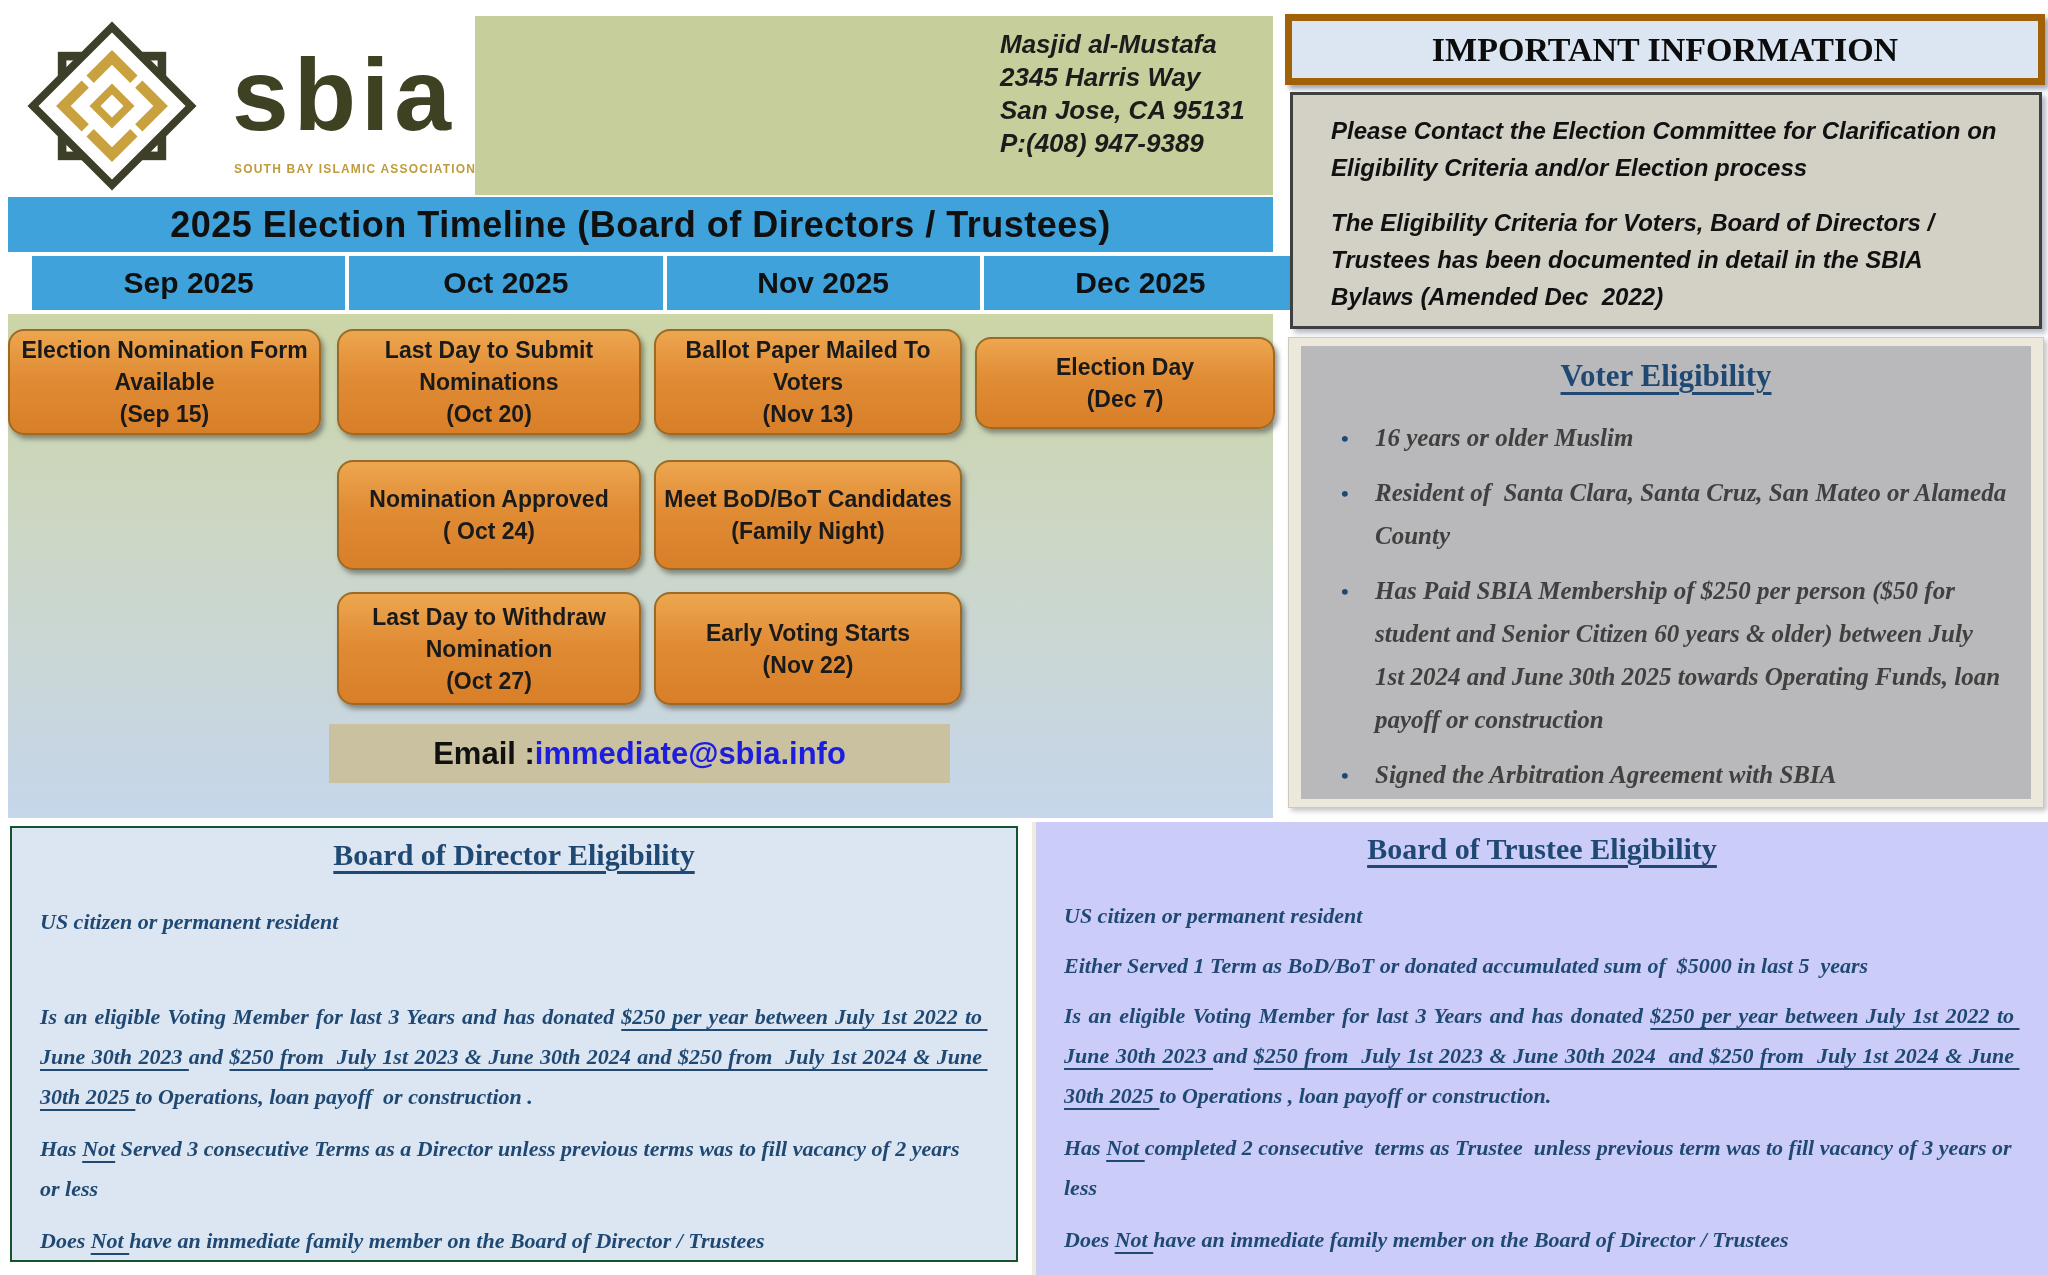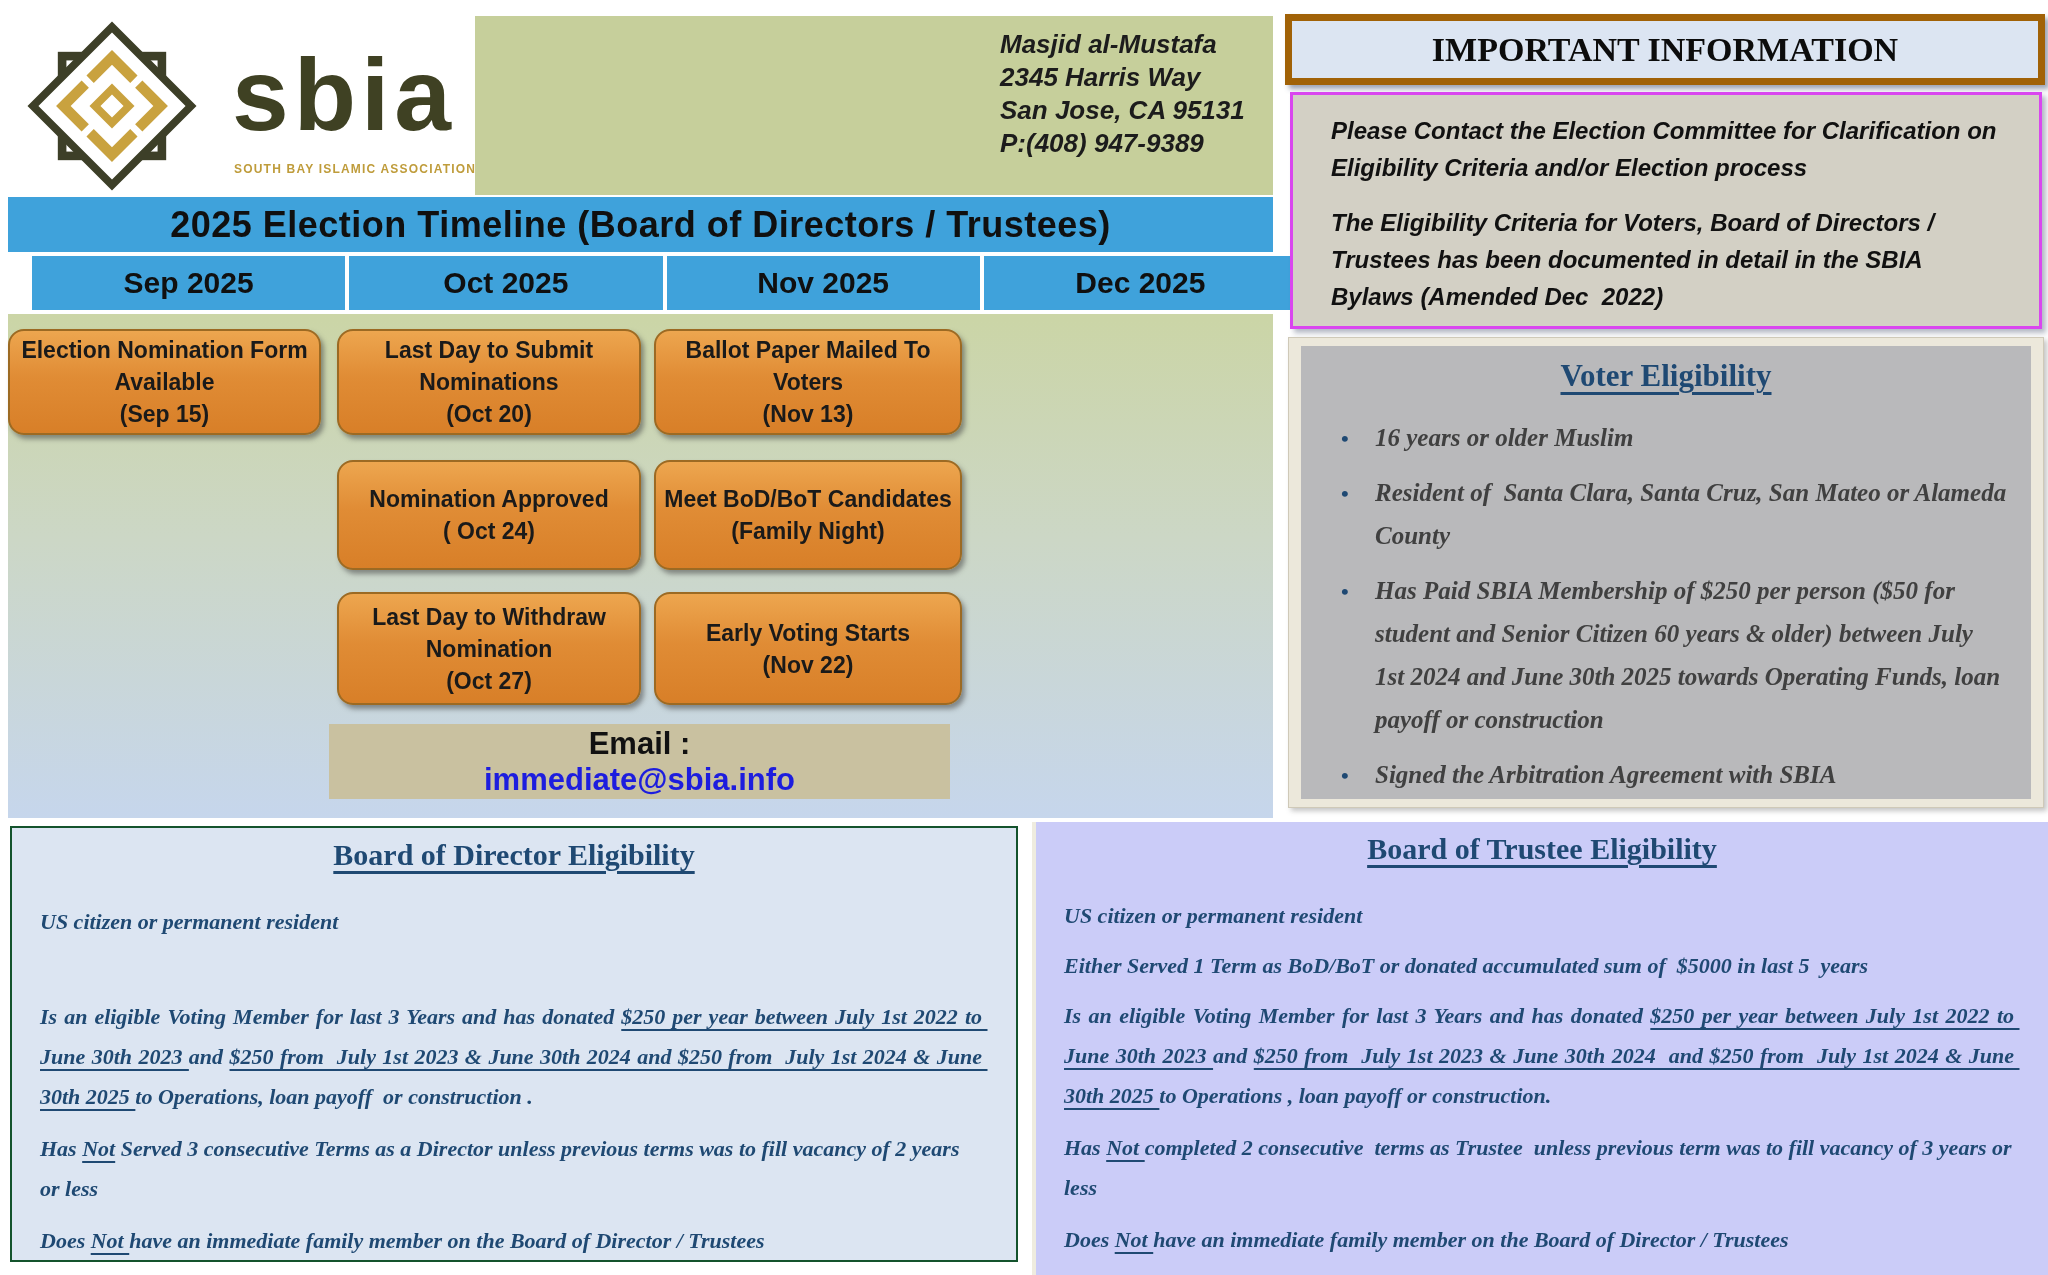--- a/index.html
+++ b/index.html
@@ -36,32 +36,32 @@
          font-size:23px;font-weight:700;color:#1a1a1a;line-height:32px;white-space:pre-line;}
   .e1{left:0px;top:15px;width:309px;height:102px;}
   .e2{left:329px;top:15px;width:300px;height:102px;}
   .e3{left:646px;top:15px;width:304px;height:102px;}
   .e4{left:967px;top:23px;width:296px;height:88px;}
   .e5{left:4px;top:146px;width:305px;height:106px;}
   .e6{left:329px;top:146px;width:300px;height:106px;}
   .e7{left:646px;top:146px;width:304px;height:106px;}
   .e8{left:329px;top:278px;width:300px;height:109px;}
   .e9{left:646px;top:278px;width:304px;height:109px;}
-  .email-bar{position:absolute;left:321px;top:410px;width:621px;height:75px;background:#c9c1a0;
-             display:flex;align-items:center;justify-content:center;font-size:31px;font-weight:700;flex-direction:column;}
+  .email-bar{position:absolute;left:321px;top:410px;width:621px;height:59px;background:#c9c1a0;
+             display:flex;align-items:center;justify-content:center;font-size:31px;font-weight:700;}
   .email-label{color:#111111;}
   .email-link{color:#1d1dde;text-decoration:none;font-weight:700;}
 
   
   .info-header{position:absolute;left:1285px;top:14px;width:760px;height:71px;background:#dce5f2;
                border:7px solid #a16207;box-sizing:border-box;box-shadow:4px 4px 5px rgba(40,55,90,.45);
                display:flex;align-items:center;justify-content:center;}
   .info-header-title{font-family:"Liberation Serif",serif;font-size:34px;font-weight:700;color:#0c0c0c;}
   .info-box{position:absolute;left:1290px;top:92px;width:752px;height:237px;background:#d3d0c5;
-            border:3px solid #d946ef;box-sizing:border-box;box-shadow:4px 4px 5px rgba(40,55,90,.35);
+            border:3px solid #404040;box-sizing:border-box;box-shadow:4px 4px 5px rgba(40,55,90,.35);
             padding:17px 38px;}
   .info-box p{margin:0 0 18px 0;font-size:24px;font-weight:700;font-style:italic;color:#111111;
               line-height:37px;white-space:pre-wrap;}
 
   .voter-outer{position:absolute;left:1288px;top:337px;width:756px;height:471px;background:#ece8db;
                border:1px solid #cfc9b8;box-sizing:border-box;box-shadow:3px 3px 5px rgba(90,90,90,.35);}
   .voter-inner{position:absolute;left:12px;top:8px;right:12px;bottom:8px;background:#b9b9bb;}
   .serif-title{font-family:"Liberation Serif",serif;font-weight:700;color:#1f4973;
                text-align:center;text-decoration:underline;text-decoration-thickness:3px;
                text-underline-offset:6px;}
@@ -137,20 +137,22 @@
   <div class="stage">
     <div class="event e1">Election Nomination Form
 Available
 (Sep 15)</div>
     <div class="event e2">Last Day  to Submit
 Nominations
 (Oct 20)</div>
     <div class="event e3">Ballot Paper Mailed To
 Voters
 (Nov 13)</div>
+    <div class="event e4">Election Day
+(Dec 7)</div>
     <div class="event e6">Nomination Approved
 ( Oct 24)</div>
     <div class="event e7">Meet BoD/BoT Candidates
 (Family Night)</div>
     <div class="event e8">Last Day to Withdraw
 Nomination
 (Oct 27)</div>
     <div class="event e9">Early Voting Starts
 (Nov 22)</div>
     <div class="email-bar">

